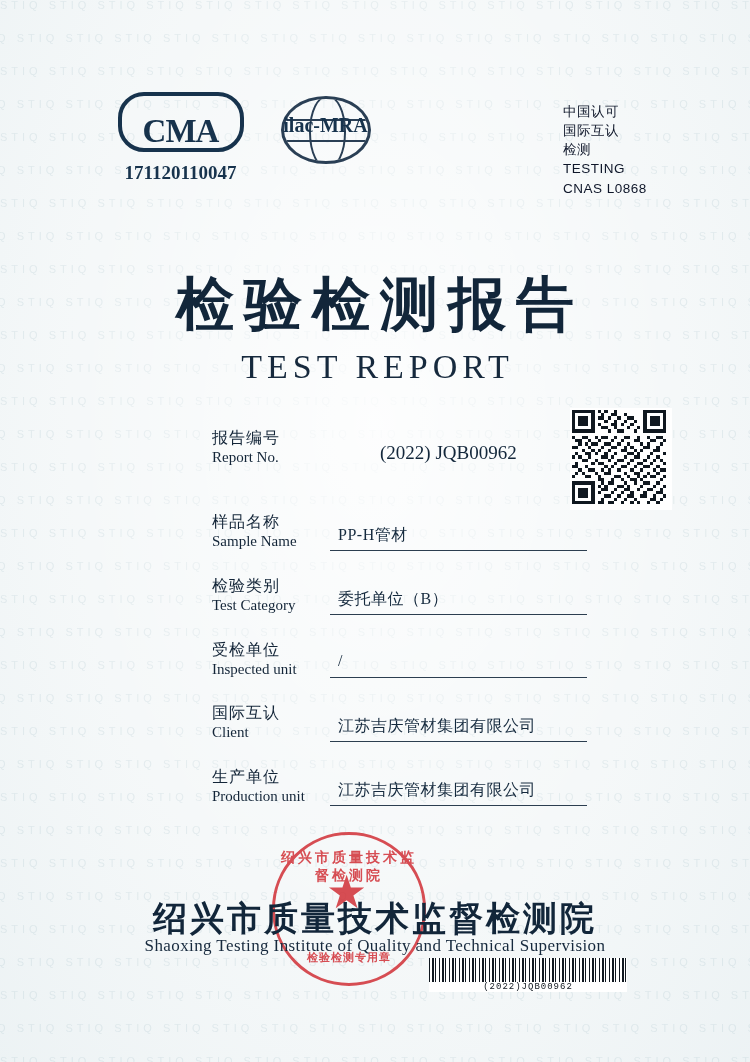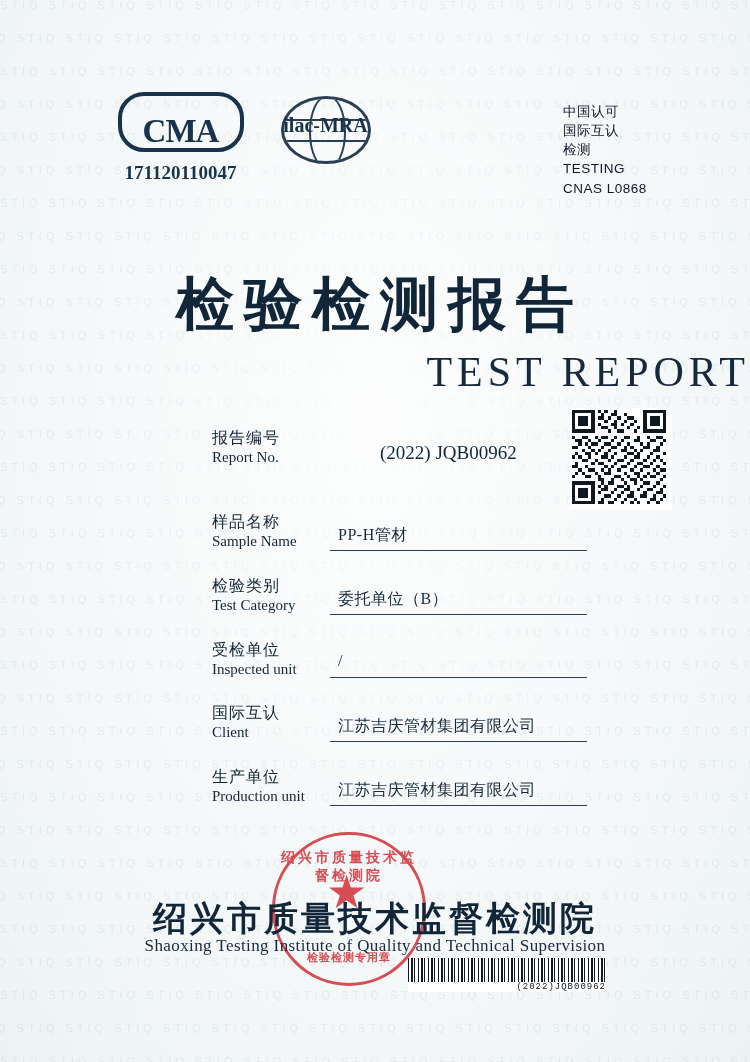--- a/index.html
+++ b/index.html
@@ -199,23 +199,23 @@
     font-size: 58px;
     letter-spacing: 10px;
     color: #12263a;
     text-indent: 10px;
   }
   .title-en {
     position: absolute;
     top: 348px;
     left: 0;
     right: 0;
-    text-align: right;
-    font-family: "Liberation Serif", serif;
-    font-size: 42px;
+    text-align: center;
+    font-family: "Liberation Serif", serif;
+    font-size: 34px;
     letter-spacing: 5px;
     color: #16293d;
     text-indent: 5px;
   }
 
   
   .qr {
     position: absolute;
     left: 570px;
     top: 408px;
@@ -356,28 +356,28 @@
     right: 0;
     top: 936px;
     text-align: center;
     font-family: "Liberation Serif", serif;
     font-size: 17px;
     letter-spacing: 0.4px;
     color: #16293d;
   }
   .barcode {
     position: absolute;
-    left: 408px;
+    left: 429px;
     top: 958px;
     width: 198px;
     height: 34px;
     background: #fff;
     display: flex;
     flex-direction: column;
-    align-items: flex-end;
+    align-items: center;
   }
   .barcode .bars {
     width: 100%;
     height: 24px;
     background: repeating-linear-gradient(
       to right,
       #101820 0px, #101820 1px,
       #ffffff 1px, #ffffff 3px,
       #101820 3px, #101820 5px,
       #ffffff 5px, #ffffff 6px,

